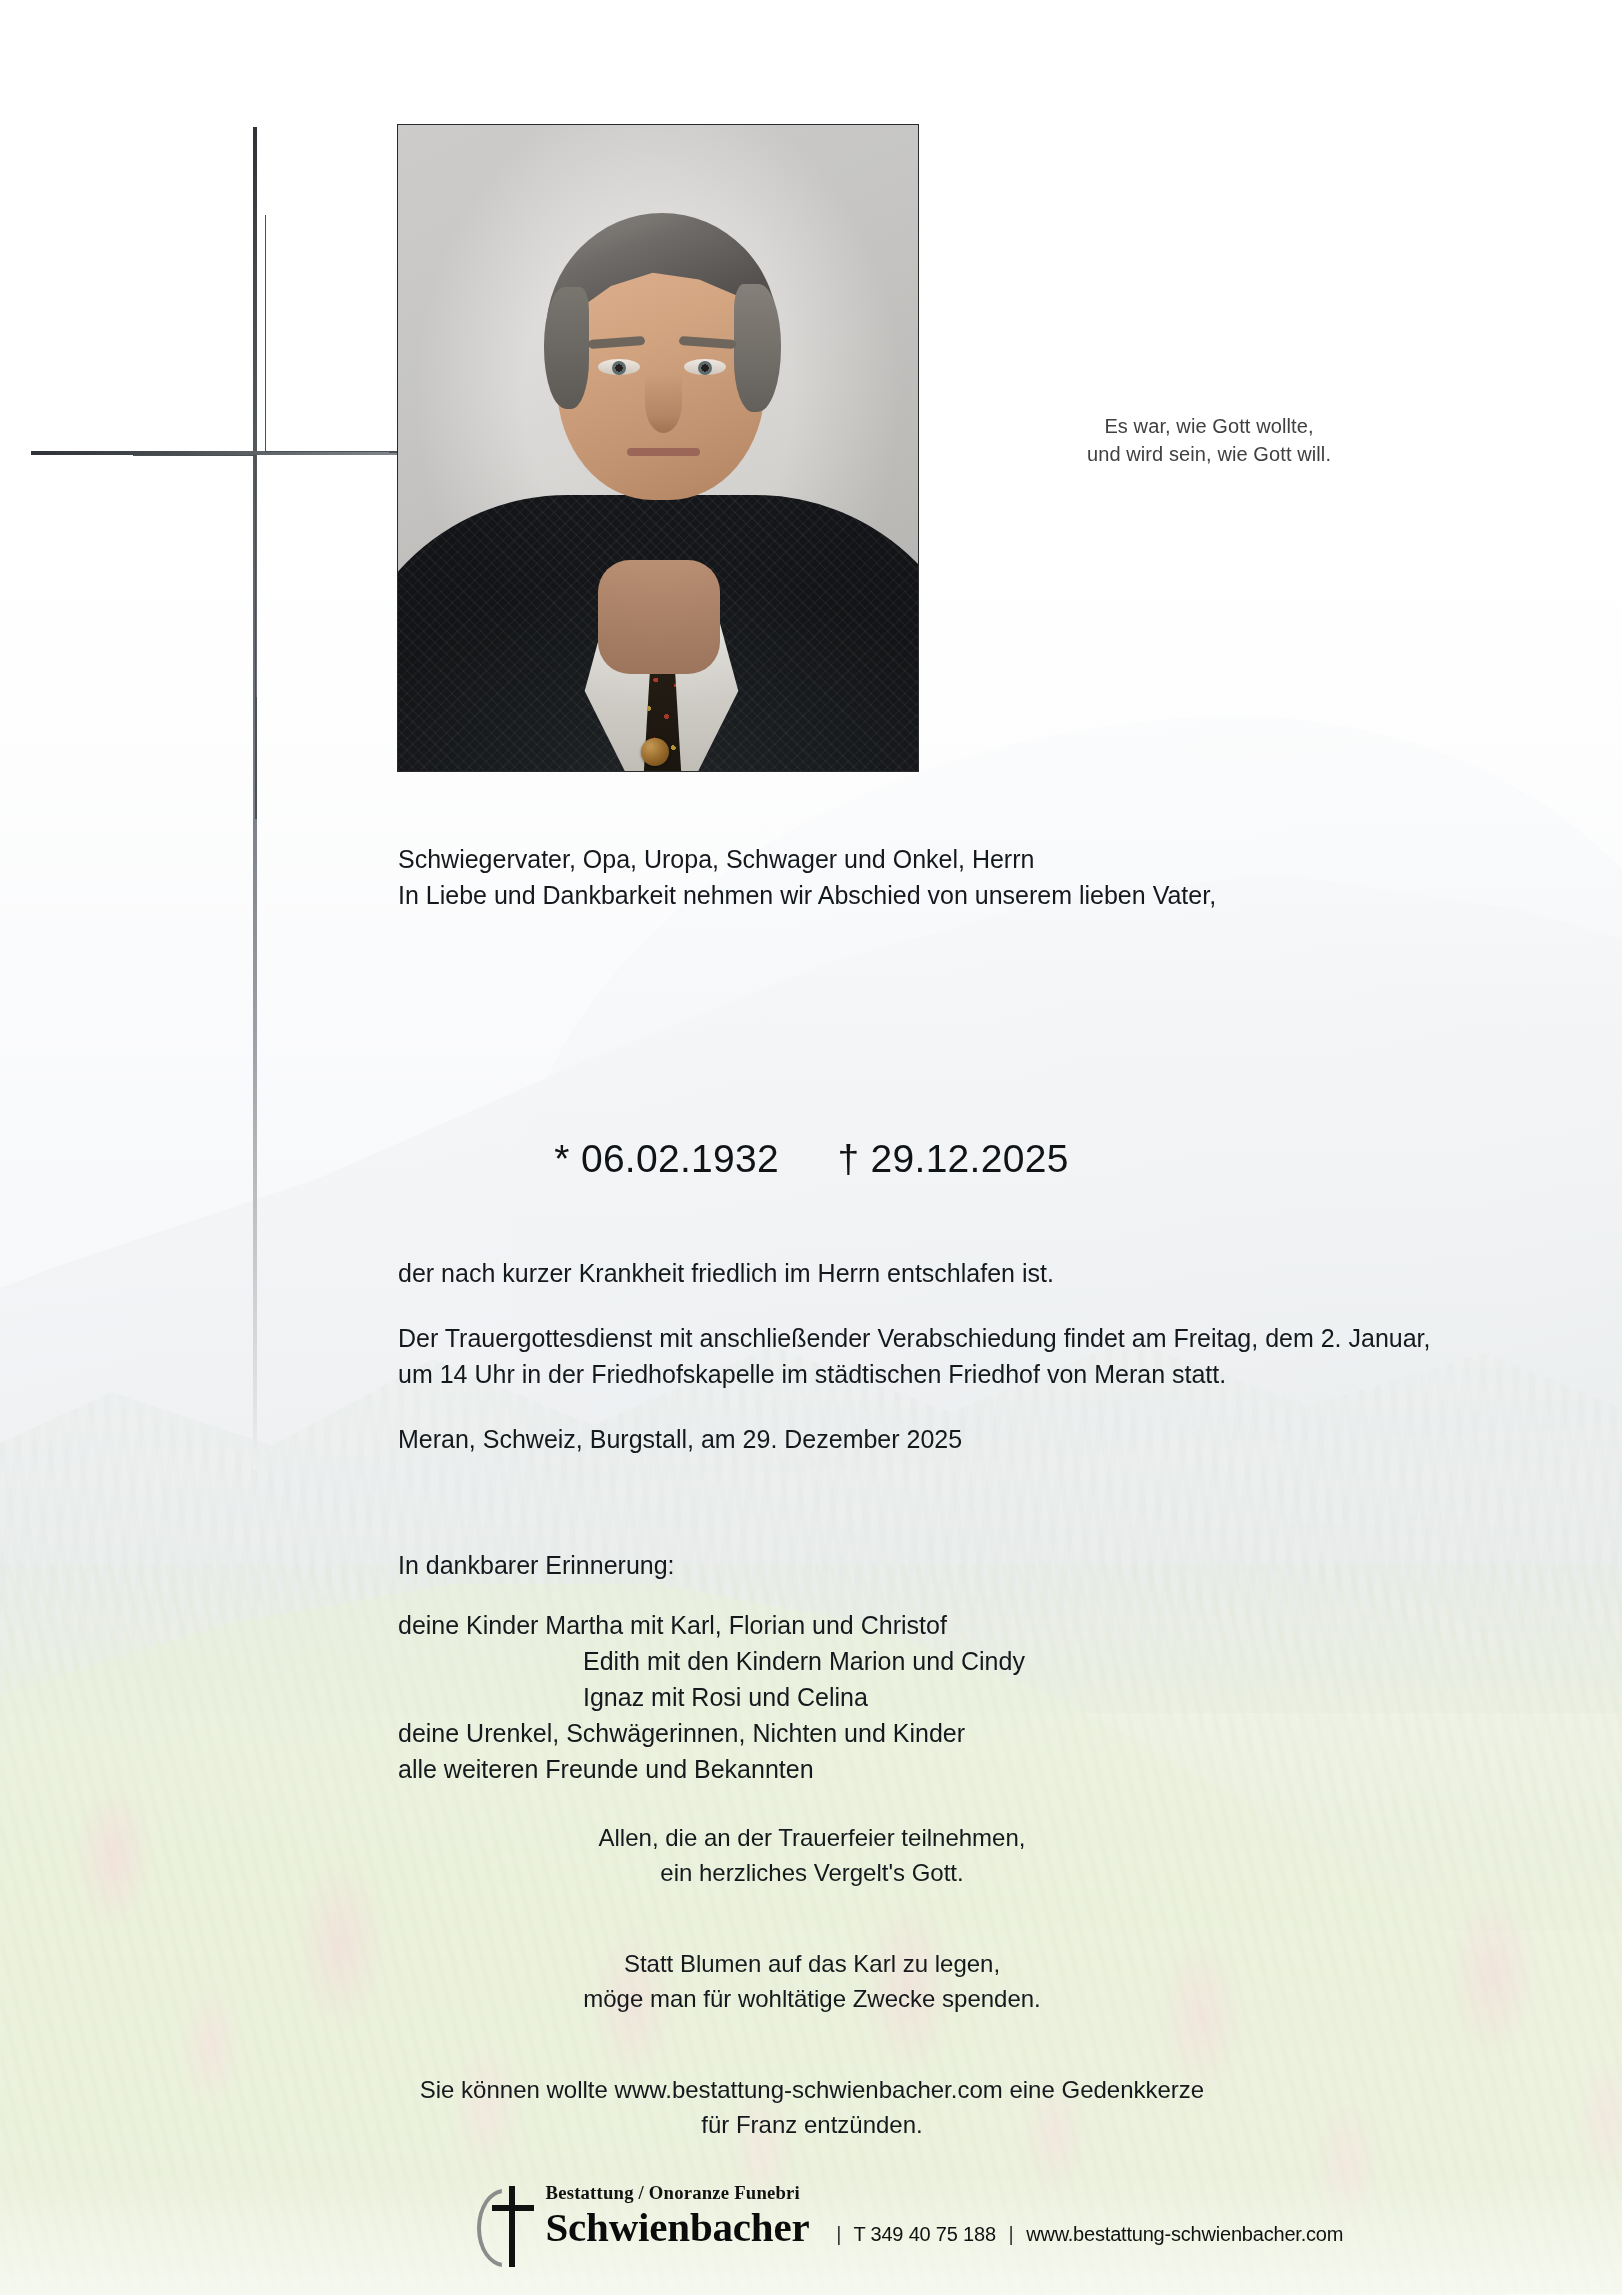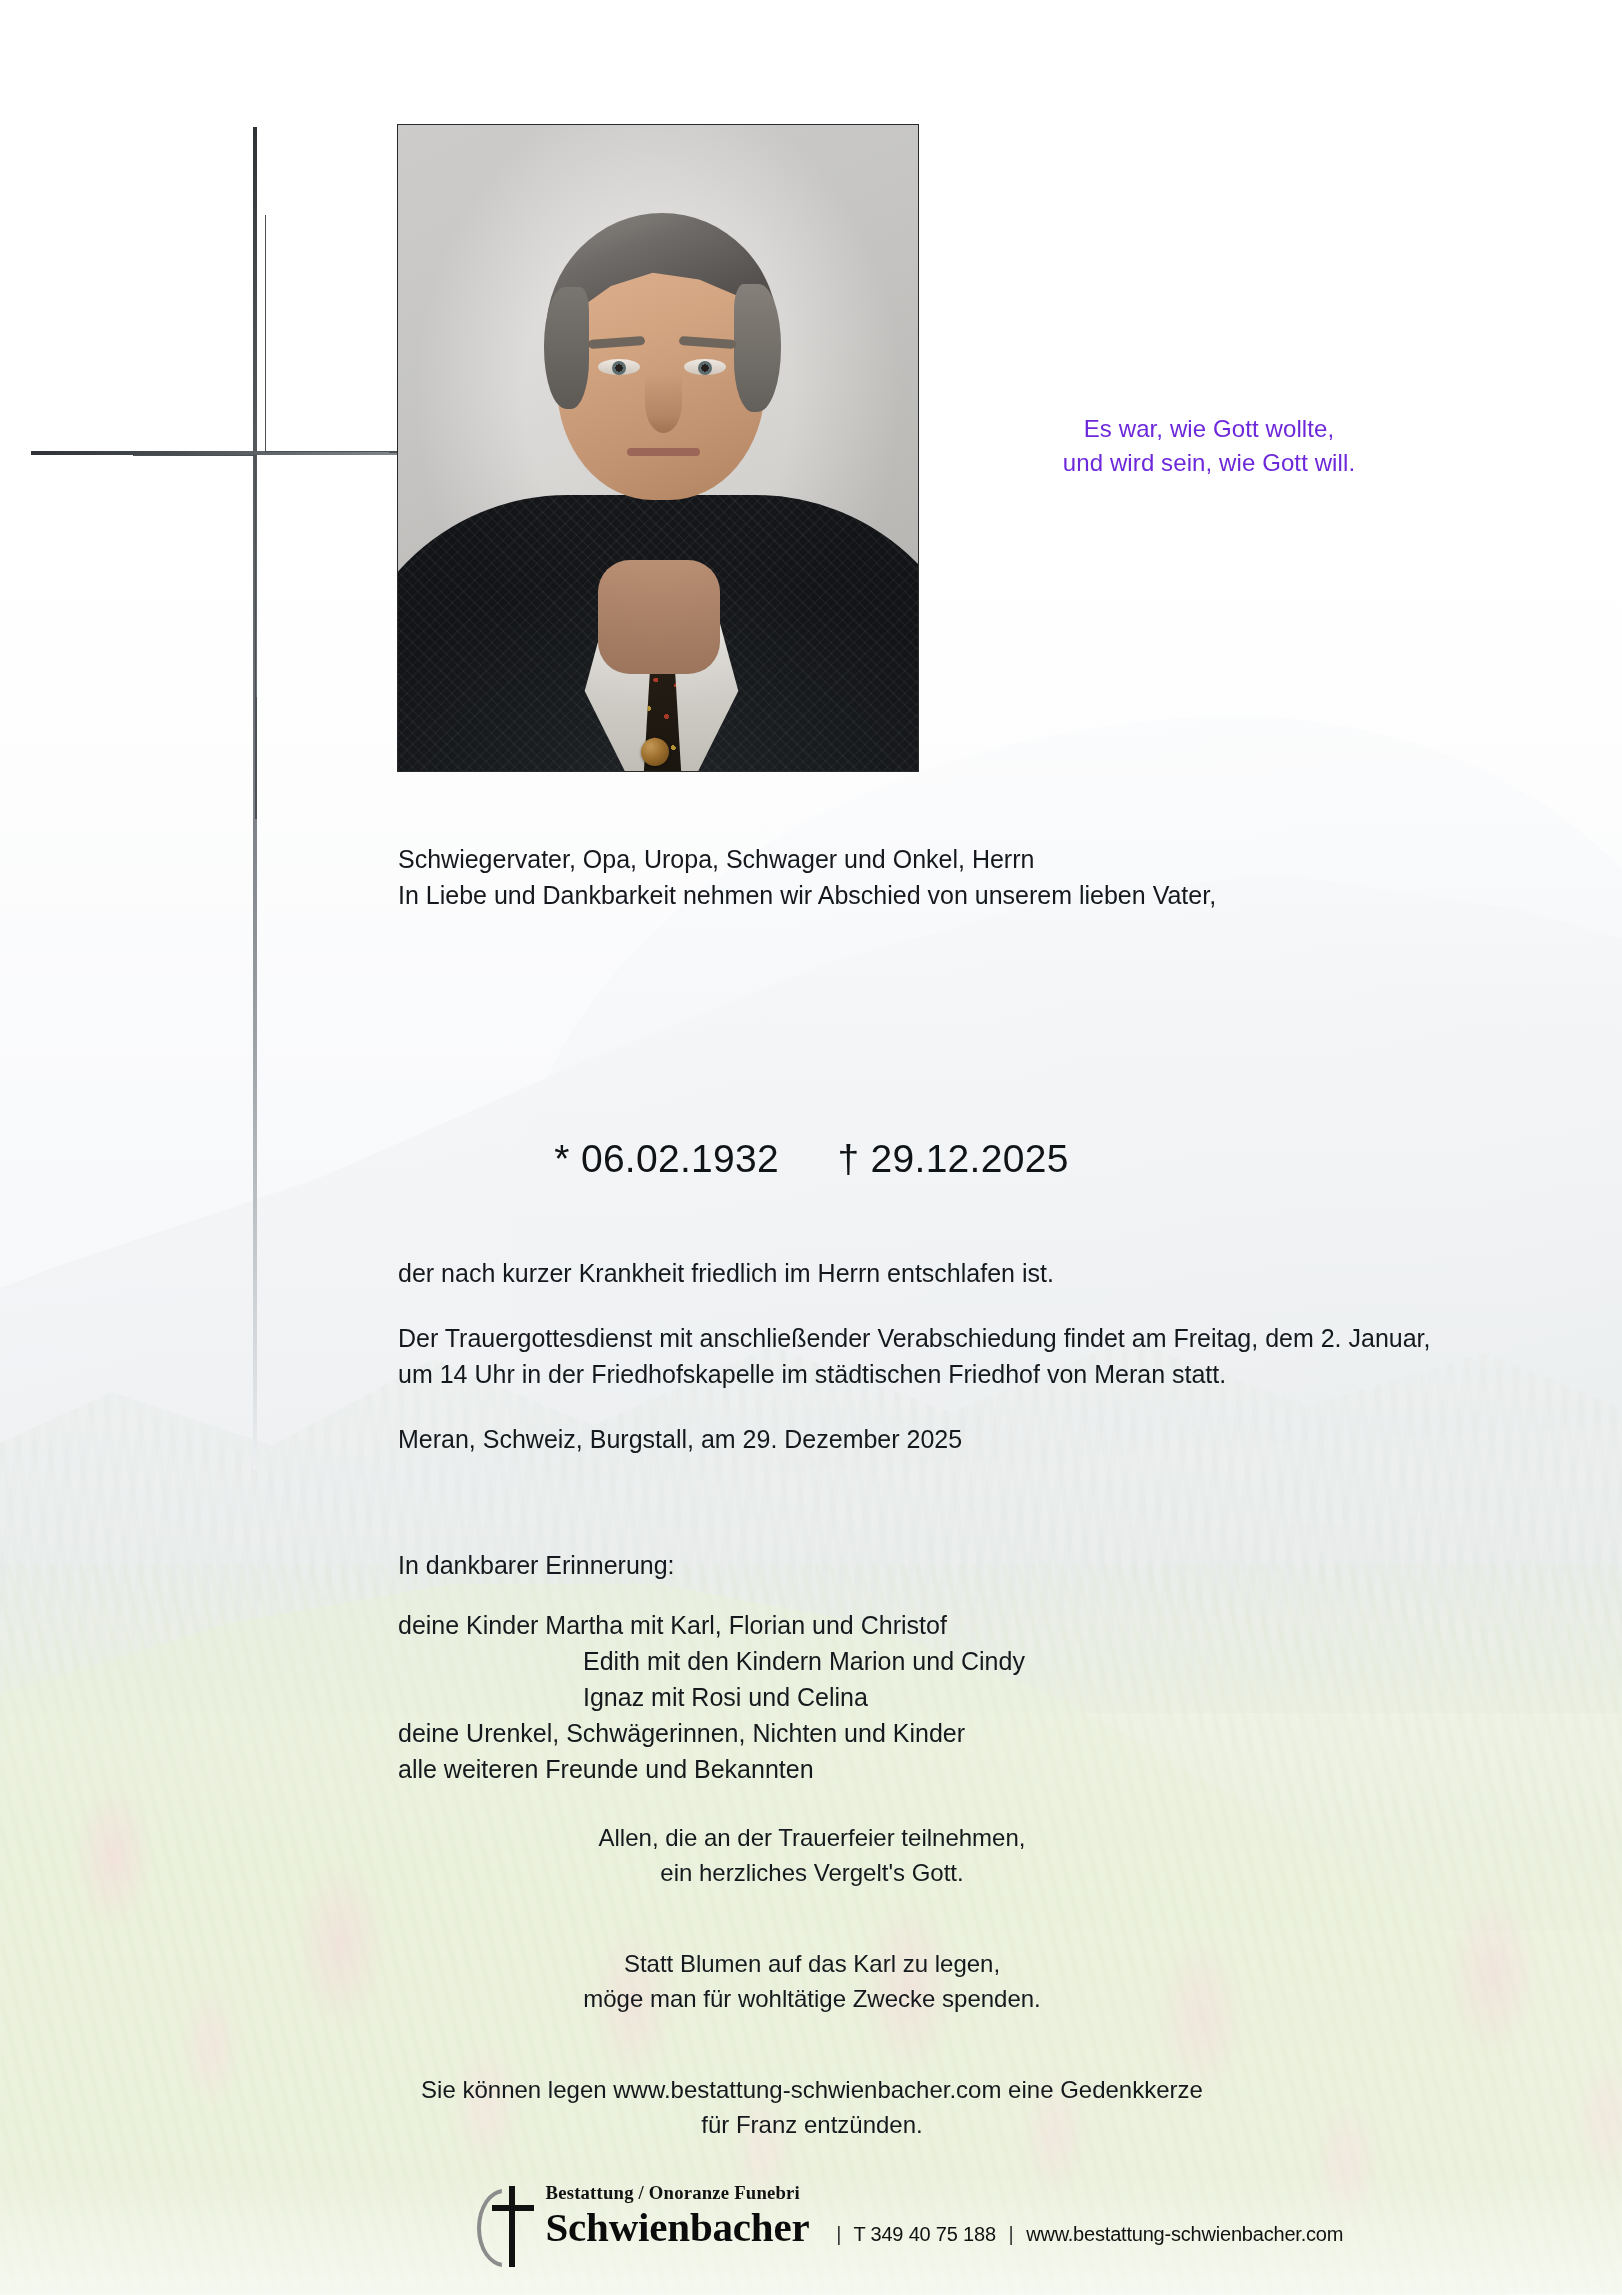--- a/index.html
+++ b/index.html
@@ -218,21 +218,21 @@
   .p-mouth{position:absolute;left:229px;top:323px;width:73px;height:8px;border-radius:4.9px;background:#9b6657;}
   
   .p-shade{
     position:absolute;inset:0;
     background:radial-gradient(ellipse 243px 308px at 50% 42%, rgba(0,0,0,0) 55%, rgba(0,0,0,.10) 100%);
   }
 
   
   .quote{
     position:absolute;left:909px;top:412px;width:600px;
-    text-align:center;font-size:24px;line-height:1.42;letter-spacing:0.1px;color:#6d28d9;
+    text-align:center;font-size:20px;line-height:1.42;letter-spacing:0.1px;color:#404040;
   }
   .intro{
     position:absolute;left:398px;top:842px;width:1055px;
     font-size:25px;line-height:1.42;color:#15181c;
   }
   .name{
     position:absolute;left:0;right:0;top:983px;
     text-align:center;font-size:84px;line-height:1;font-weight:400;letter-spacing:-0.4px;color:#111417;
   }
   .dates{
@@ -383,21 +383,21 @@
   <div class="closing">
     <p>
       <span>Allen, die an der Trauerfeier teilnehmen,</span><br>
       <span>ein herzliches Vergelt's Gott.</span>
     </p>
     <p>
       <span>Statt Blumen auf das Karl zu legen,</span><br>
       <span>möge man für wohltätige Zwecke spenden.</span>
     </p>
     <p>
-      <span>Sie können legen www.bestattung-schwienbacher.com eine Gedenkkerze</span><br>
+      <span>Sie können wollte www.bestattung-schwienbacher.com eine Gedenkkerze</span><br>
       <span>für Franz entzünden.</span>
     </p>
   </div>
 
   <div class="footer">
     <div class="logo-mark">
       <div class="arc"></div>
       <div class="cv"></div>
       <div class="ch"></div>
     </div>

